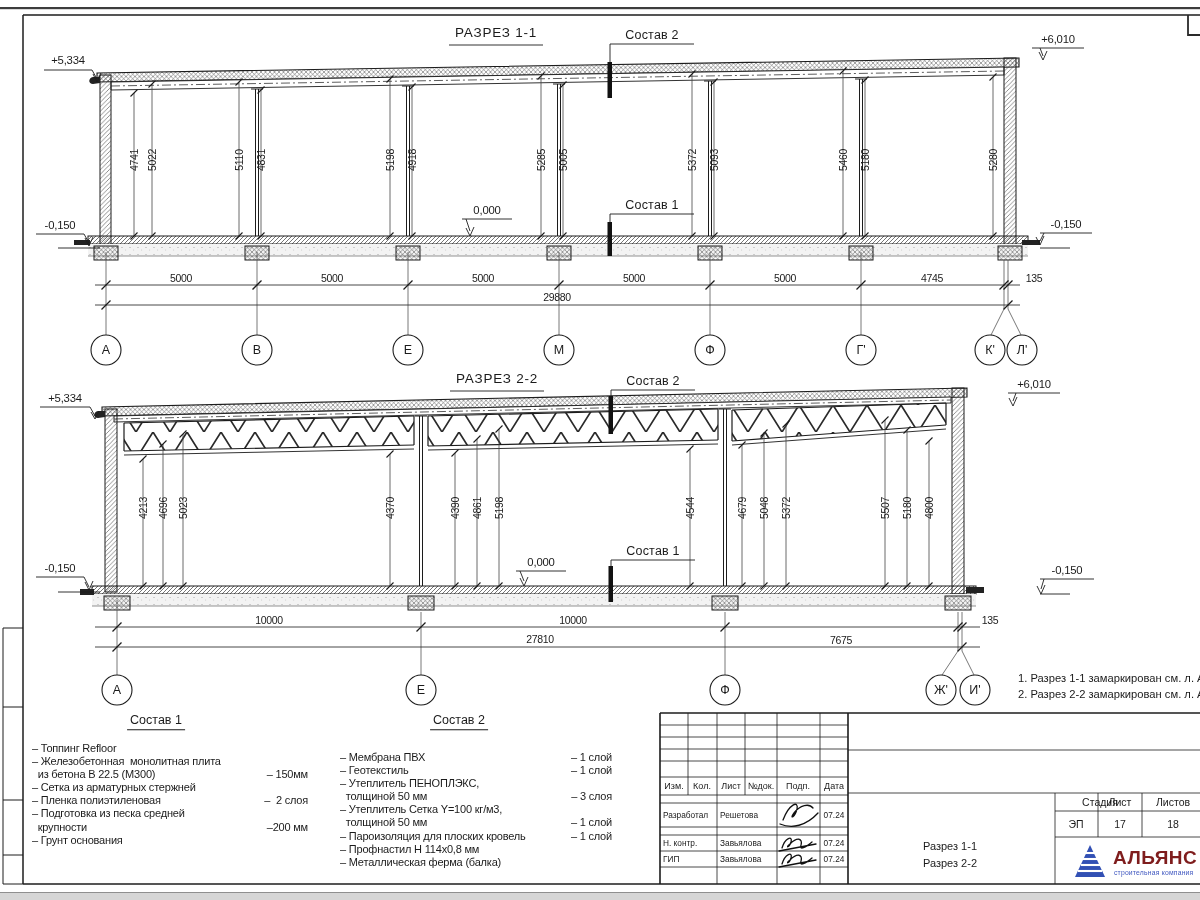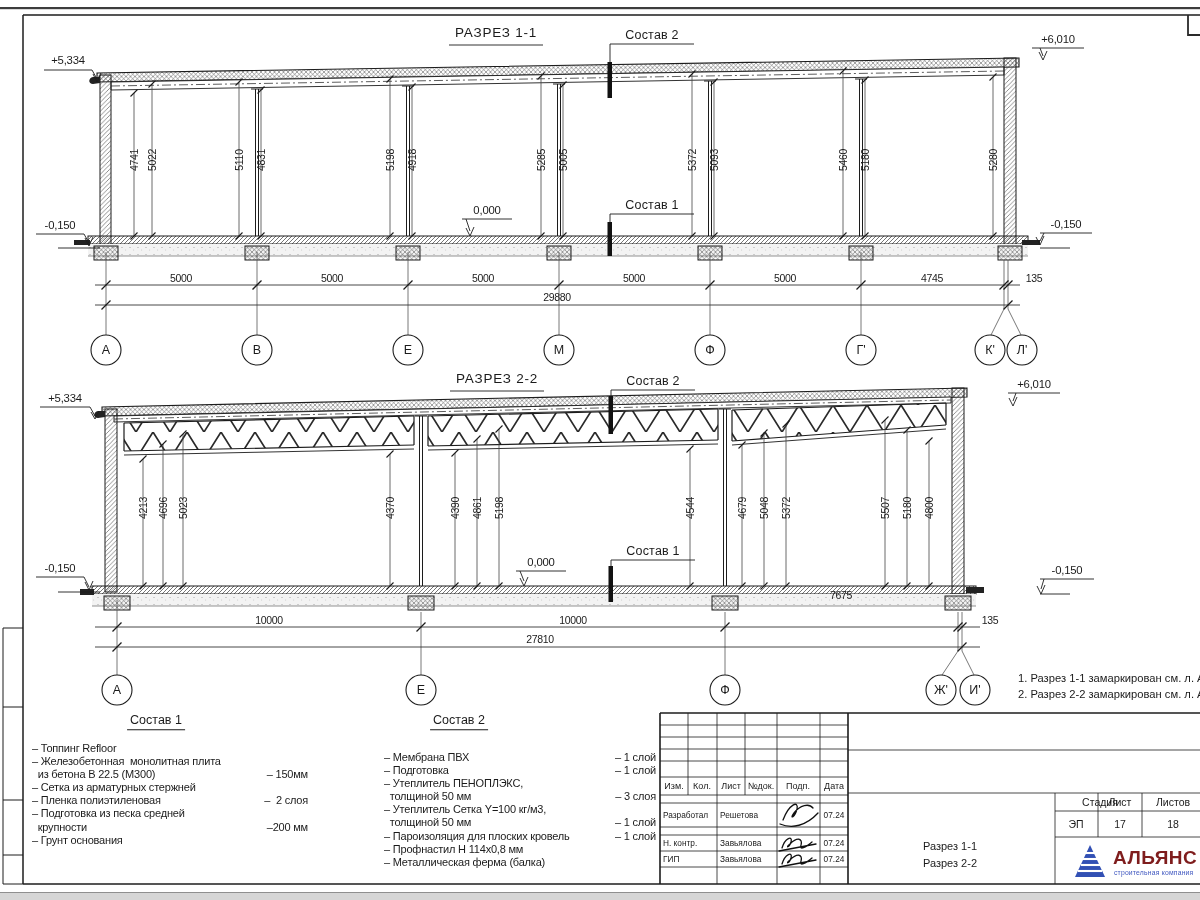--- a/index.html
+++ b/index.html
@@ -515,21 +515,21 @@
 <span class="vd" style="left:690px;top:508px;">4544</span>
 <span class="vd" style="left:742px;top:508px;">4679</span>
 <span class="vd" style="left:764px;top:508px;">5048</span>
 <span class="vd" style="left:786px;top:508px;">5372</span>
 <span class="vd" style="left:885px;top:508px;">5507</span>
 <span class="vd" style="left:907px;top:508px;">5180</span>
 <span class="vd" style="left:929px;top:508px;">4800</span>
 
 <span class="t dim" style="left:269px;top:620px;">10000</span>
 <span class="t dim" style="left:573px;top:620px;">10000</span>
-<span class="t dim" style="left:841px;top:595px;">7675</span>
+<span class="t dim" style="left:841px;top:640px;">7675</span>
 <span class="t dim" style="left:990px;top:620px;">135</span>
 <span class="t dim" style="left:540px;top:639px;">27810</span>
 
 <span class="t ax" style="left:117px;top:690px;">А</span>
 <span class="t ax" style="left:421px;top:690px;">Е</span>
 <span class="t ax" style="left:725px;top:690px;">Ф</span>
 <span class="t ax" style="left:941px;top:690px;">Ж'</span>
 <span class="t ax" style="left:975px;top:690px;">И'</span>
 
 <div class="notes" style="left:1018px;top:670px;">
@@ -543,23 +543,23 @@
   <div class="row"><span>– Железобетонная  монолитная плита</span><span></span></div>
   <div class="row"><span>  из бетона В 22.5 (М300)</span><span>– 150мм</span></div>
   <div class="row"><span>– Сетка из арматурных стержней</span><span></span></div>
   <div class="row"><span>– Пленка полиэтиленовая</span><span>–  2 слоя</span></div>
   <div class="row"><span>– Подготовка из песка средней</span><span></span></div>
   <div class="row"><span>  крупности</span><span>–200 мм</span></div>
   <div class="row"><span>– Грунт основания</span><span></span></div>
 </div>
 
 <span class="t spec-title" style="left:459px;top:722px;">Состав 2</span>
-<div class="spec" style="left:340px;top:751px;width:272px;margin-left:44px;">
+<div class="spec" style="left:340px;top:751px;width:272px;">
   <div class="row"><span>– Мембрана ПВХ</span><span>– 1 слой</span></div>
-  <div class="row"><span>– Подготовка</span><span>– 1 слой</span></div>
+  <div class="row"><span>– Геотекстиль</span><span>– 1 слой</span></div>
   <div class="row"><span>– Утеплитель ПЕНОПЛЭКС,</span><span></span></div>
   <div class="row"><span>  толщиной 50 мм</span><span>– 3 слоя</span></div>
   <div class="row"><span>– Утеплитель Сетка Y=100 кг/м3,</span><span></span></div>
   <div class="row"><span>  толщиной 50 мм</span><span>– 1 слой</span></div>
   <div class="row"><span>– Пароизоляция для плоских кровель</span><span> – 1 слой</span></div>
   <div class="row"><span>– Профнастил Н 114х0,8 мм</span><span></span></div>
   <div class="row"><span>– Металлическая ферма (балка)</span><span></span></div>
 </div>
 
 <span class="t f9" style="left:674px;top:786px;">Изм.</span>

